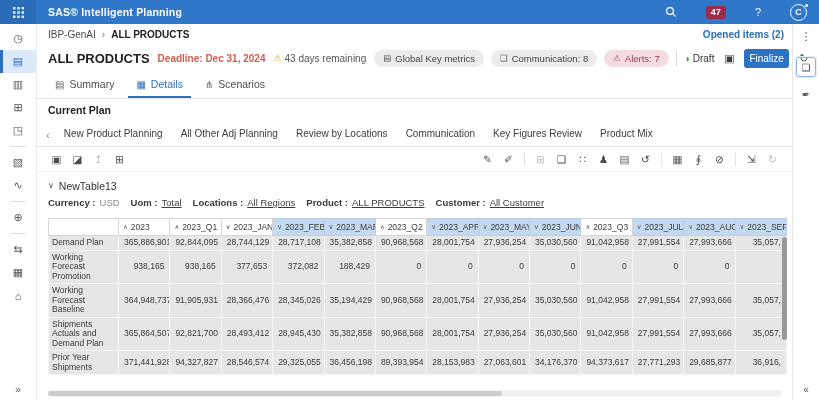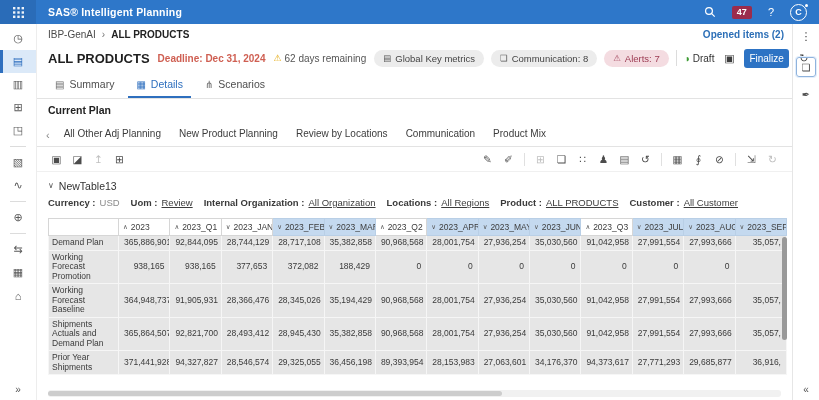--- a/index.html
+++ b/index.html
@@ -3,21 +3,21 @@
 <meta charset="utf-8">
 <style>
   html,body{margin:0;padding:0;background:#fff;}
   body{font-family:"Liberation Sans",sans-serif;-webkit-font-smoothing:antialiased;}
   .screen{width:819px;height:400px;overflow:hidden;display:flex;flex-direction:column;background:#fff;position:relative;}
 
   
   .topbar{flex:0 0 24px;height:24px;background:#2e77c9;display:flex;align-items:center;color:#fff;}
   .waffle-btn{width:36px;height:24px;background:#2a6cb8;display:flex;align-items:center;justify-content:center;cursor:pointer;}
   .app-title{font-size:10.5px;font-weight:bold;margin-left:12px;letter-spacing:.2px;}
-  .topbar-right{margin-left:auto;display:flex;align-items:center;gap:16px;padding-right:12px;}
+  .topbar-right{margin-left:auto;display:flex;align-items:center;gap:29px;padding-right:12px;}
   .tb-search{display:flex;align-items:center;}
   .badge{background:#9b2c4c;font-size:9px;font-weight:bold;padding:1.5px 5px;border-radius:2px;}
   .help{font-size:11px;}
   .avatar{width:15px;height:15px;border:1.3px solid #fff;border-radius:50%;font-size:9px;font-weight:bold;display:flex;align-items:center;justify-content:center;position:relative;}
   .avatar::after{content:"";position:absolute;top:-1px;right:-2px;width:3px;height:3px;border-radius:50%;background:#fff;}
 
   .body-row{flex:1;display:flex;min-height:0;}
 
   
   .left-rail{flex:0 0 36px;width:36px;border-right:1px solid #ededed;display:flex;flex-direction:column;align-items:center;padding-top:3px;}
@@ -187,21 +187,21 @@
         <span class="crumb-sep">›</span>
         <span class="crumb-current">ALL PRODUCTS</span>
         <span class="opened-items">Opened items (2)</span>
       </div>
 
       <div class="title-row">
         <span class="page-title">ALL PRODUCTS</span>
         <span class="deadline">Deadline: Dec 31, 2024</span>
         <span class="days-remaining">
           <span class="warn-glyph">⚠</span>
-          <span>62 days remaining</span>
+          <span>43 days remaining</span>
         </span>
         <span class="title-actions">
           <span class="pill">
             <span class="pic">▤</span>
             <span>Global Key metrics</span>
           </span>
           <span class="pill">
             <span class="pic">❏</span>
             <span>Communication: 8</span>
           </span>
@@ -234,24 +234,25 @@
             <span class="tab-icon">⋔</span>
             <span>Scenarios</span>
           </div>
         </div>
 
       <div class="current-plan">Current Plan</div>
 
       <div class="subtabs-row">
         <span class="nav-chev">‹</span>
         <span style="display:flex;">
+            <div class="subtab">New Product Planning</div>
             <div class="subtab">All Other Adj Planning</div>
-            <div class="subtab">New Product Planning</div>
             <div class="subtab">Review by Locations</div>
             <div class="subtab">Communication</div>
+            <div class="subtab">Key Figures Review</div>
             <div class="subtab">Product Mix</div>
           </span>
 
       </div>
 
       <div class="toolbar-row">
         <span style="display:flex;align-items:center;">
             <span class="tool">▣</span>
             <span class="tool">◪</span>
             <span class="tool disabled">↥</span>
@@ -283,25 +284,21 @@
         <span>NewTable13</span>
       </div>
 
       <div class="filters">
           <span class="f-item">
             <span class="f-label">Currency :</span>
             <span class="f-value">USD</span>
           </span>
           <span class="f-item">
             <span class="f-label">Uom :</span>
-            <span class="f-value link">Review</span>
-          </span>
-          <span class="f-item">
-            <span class="f-label">Internal Organization :</span>
-            <span class="f-value link">All Organization</span>
+            <span class="f-value link">Total</span>
           </span>
           <span class="f-item">
             <span class="f-label">Locations :</span>
             <span class="f-value link">All Regions</span>
           </span>
           <span class="f-item">
             <span class="f-label">Product :</span>
             <span class="f-value link">ALL PRODUCTS</span>
           </span>
           <span class="f-item">

